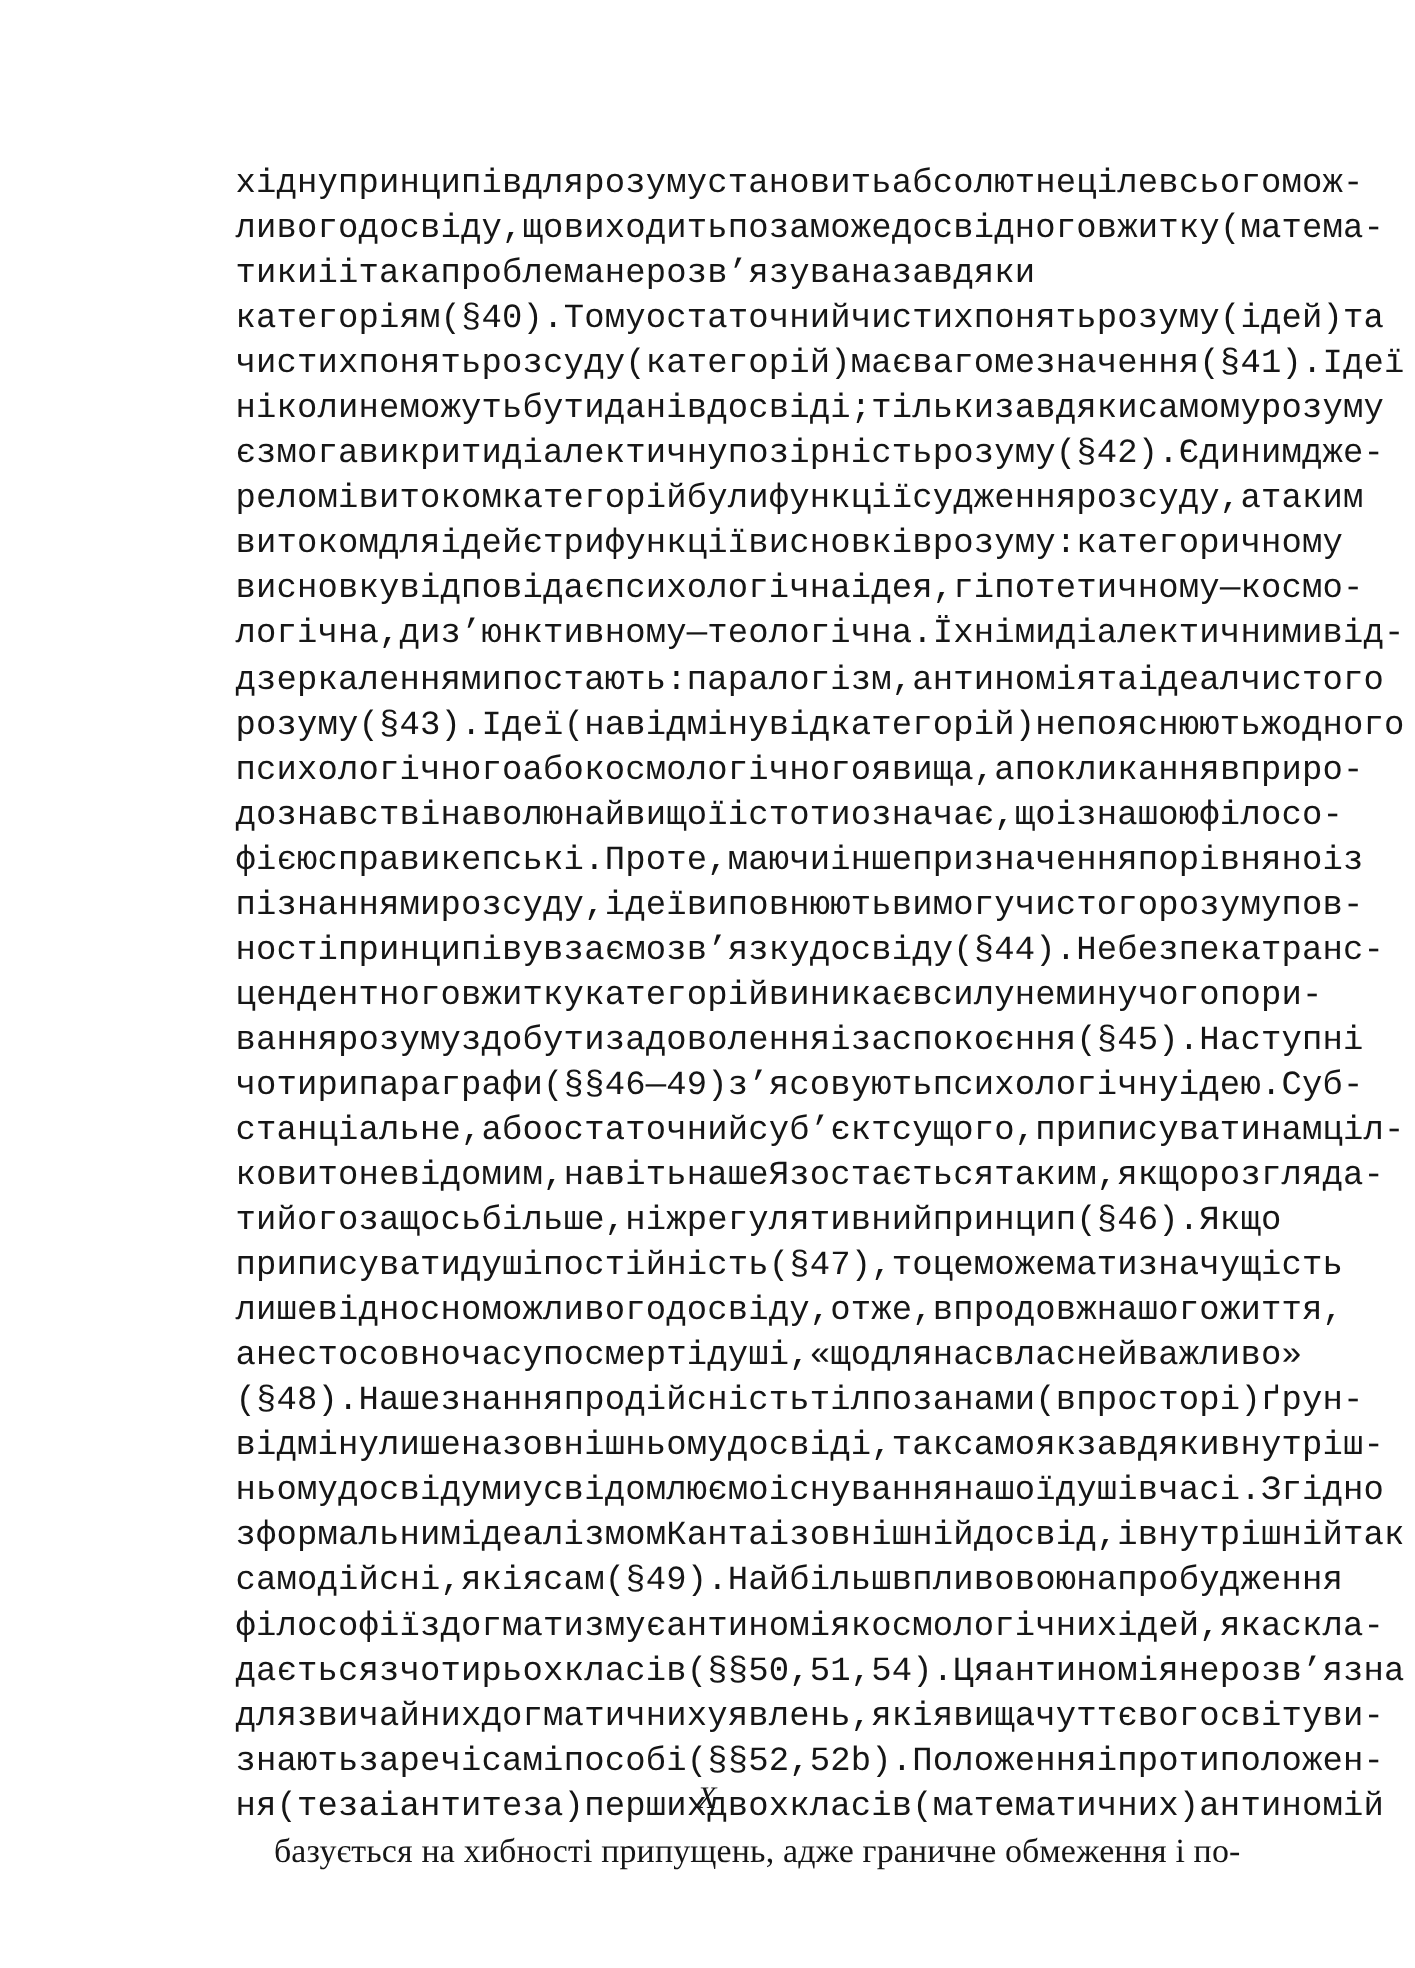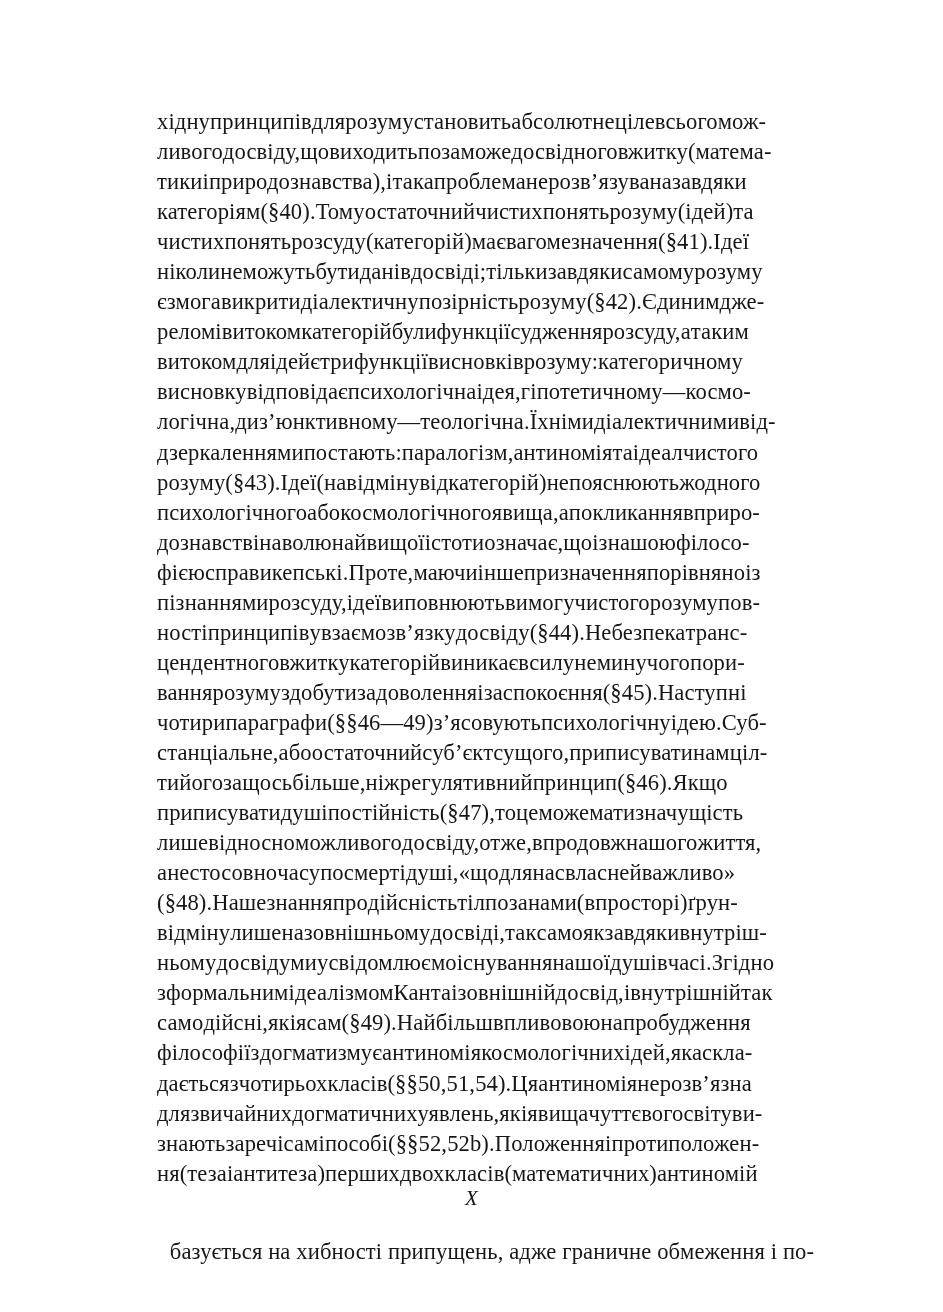--- a/index.html
+++ b/index.html
@@ -36,29 +36,29 @@
     line-height: 30.05px;
     letter-spacing: 0.005em;
     white-space: nowrap;
     color: #161616;
   }
 
   
   .body-line.justify {
     display: flex;
     white-space: normal;
+    font-family: Liberation Mono, monospace;
   }
   .body-line.justify > span {
     white-space: pre;
   }
 
   .body-line.last {
     display: block;
-    text-align: center;
-    margin-top: 48px;
+    text-align: right;
   }
 
   .folio {
     position: absolute;
     left: 0;
     top: 1186px;
     width: 943px;
     text-align: center;
     font-size: 21px;
     font-style: italic;
@@ -91,21 +91,20 @@
         <span>виходить</span>
         <span>поза</span>
         <span>може</span>
         <span>досвідного</span>
         <span>вжитку</span>
         <span>(матема-</span>
       </div>
       <div class="body-line justify">
         <span>тики</span>
         <span>і</span>
-        <span>природознавства),</span>
         <span>і</span>
         <span>така</span>
         <span>проблема</span>
         <span>не</span>
         <span>розв’язувана</span>
         <span>завдяки</span>
       </div>
       <div class="body-line justify">
         <span>категоріям</span>
         <span>(§</span>
@@ -305,20 +304,31 @@
       </div>
       <div class="body-line justify">
         <span>станціальне,</span>
         <span>або</span>
         <span>остаточний</span>
         <span>суб’єкт</span>
         <span>сущого,</span>
         <span>приписувати</span>
         <span>нам</span>
         <span>ціл-</span>
+      </div>
+      <div class="body-line justify">
+        <span>ковито</span>
+        <span>невідомим,</span>
+        <span>навіть</span>
+        <span>наше</span>
+        <span>Я</span>
+        <span>зостається</span>
+        <span>таким,</span>
+        <span>якщо</span>
+        <span>розгляда-</span>
       </div>
       <div class="body-line justify">
         <span>ти</span>
         <span>його</span>
         <span>за</span>
         <span>щось</span>
         <span>більше,</span>
         <span>ніж</span>
         <span>регулятивний</span>
         <span>принцип</span>

